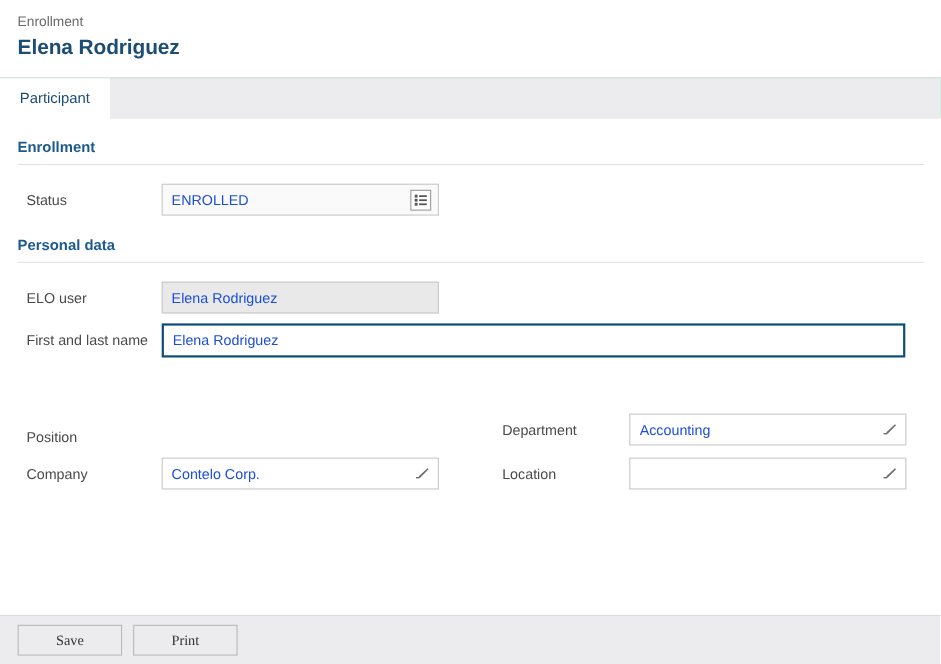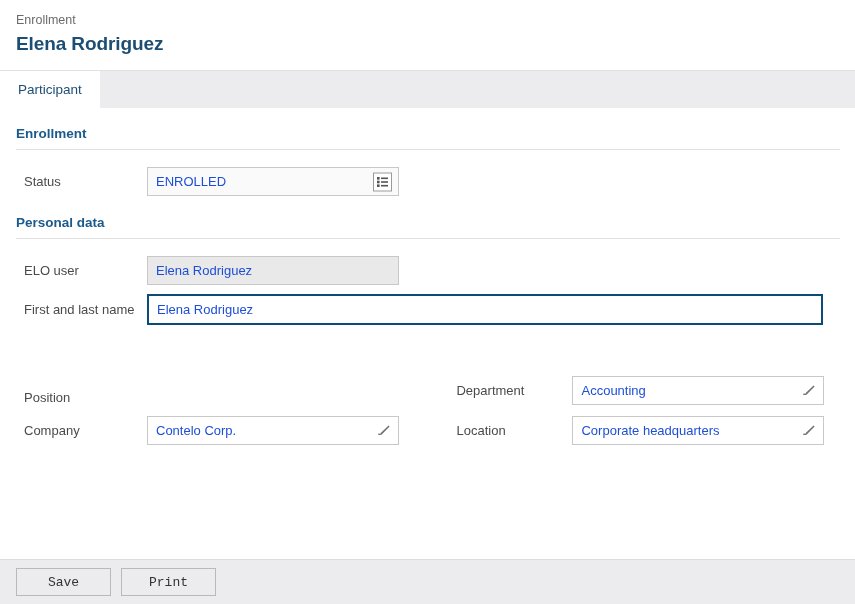--- a/index.html
+++ b/index.html
@@ -178,21 +178,21 @@
     padding-left: 16px;
   }
   .btn {
     height: 28px;
     min-width: 95px;
     padding: 0 14px;
     background: #ececee;
     border: 1px solid #b9b9b9;
     color: #333333;
     font-size: 13px;
-    font-family: Liberation Mono, monospace;
+    font-family: Liberation Serif, serif;
     cursor: pointer;
     margin-right: 10px;
     display: flex;
     align-items: center;
     justify-content: center;
   }
 </style>
 </head>
 <body>
 
@@ -285,21 +285,20 @@
           <svg width="16" height="16" viewBox="0 0 16 16" aria-hidden="true">
             <path d="M12.6 2.6 L13.6 3.6 L6.2 11 L4.6 11.4 L5.0 9.8 Z" fill="#6e6e6e"></path>
             <rect x="2.2" y="10.6" width="3.4" height="1.3" fill="#6e6e6e"></rect>
           </svg>
         </span>
       </div>
     </div>
     <div class="col col-right">
       <div class="field-label right-col">Location</div>
       <div class="field">
-        <span class="value">Corporate headquarters</span>
         <span class="field-icon">
           <svg width="16" height="16" viewBox="0 0 16 16" aria-hidden="true">
             <path d="M12.6 2.6 L13.6 3.6 L6.2 11 L4.6 11.4 L5.0 9.8 Z" fill="#6e6e6e"></path>
             <rect x="2.2" y="10.6" width="3.4" height="1.3" fill="#6e6e6e"></rect>
           </svg>
         </span>
       </div>
     </div>
   </div>
 

